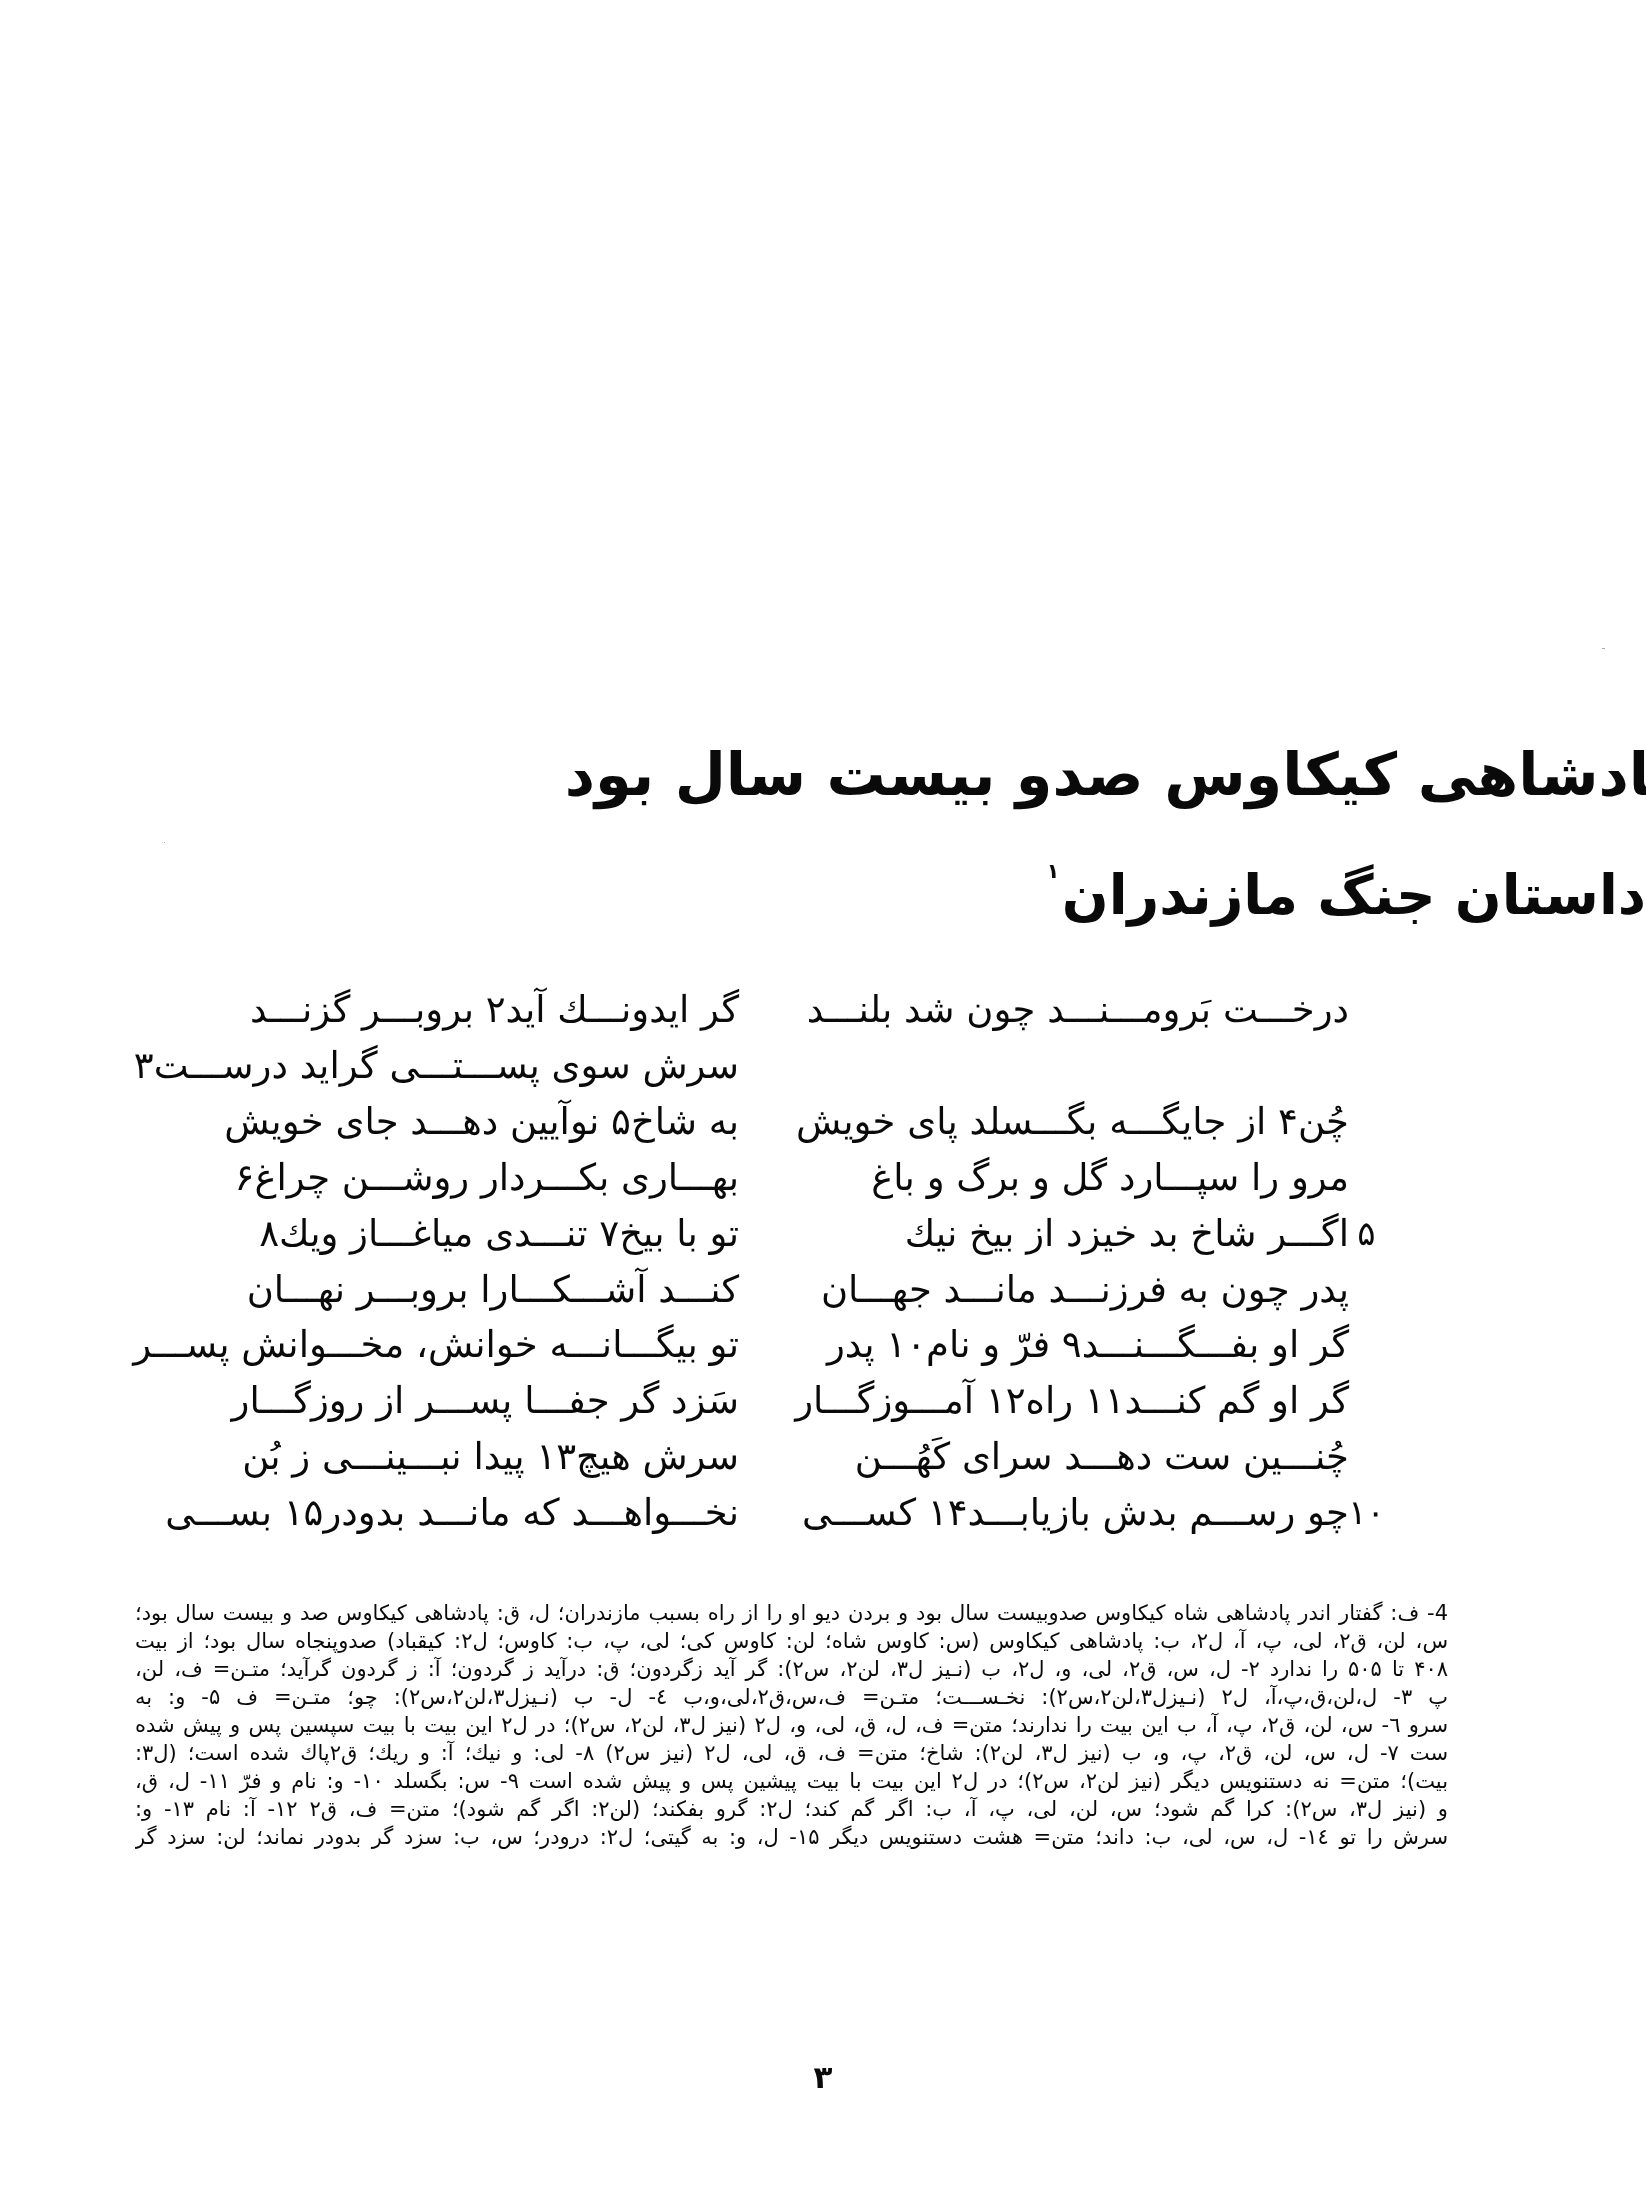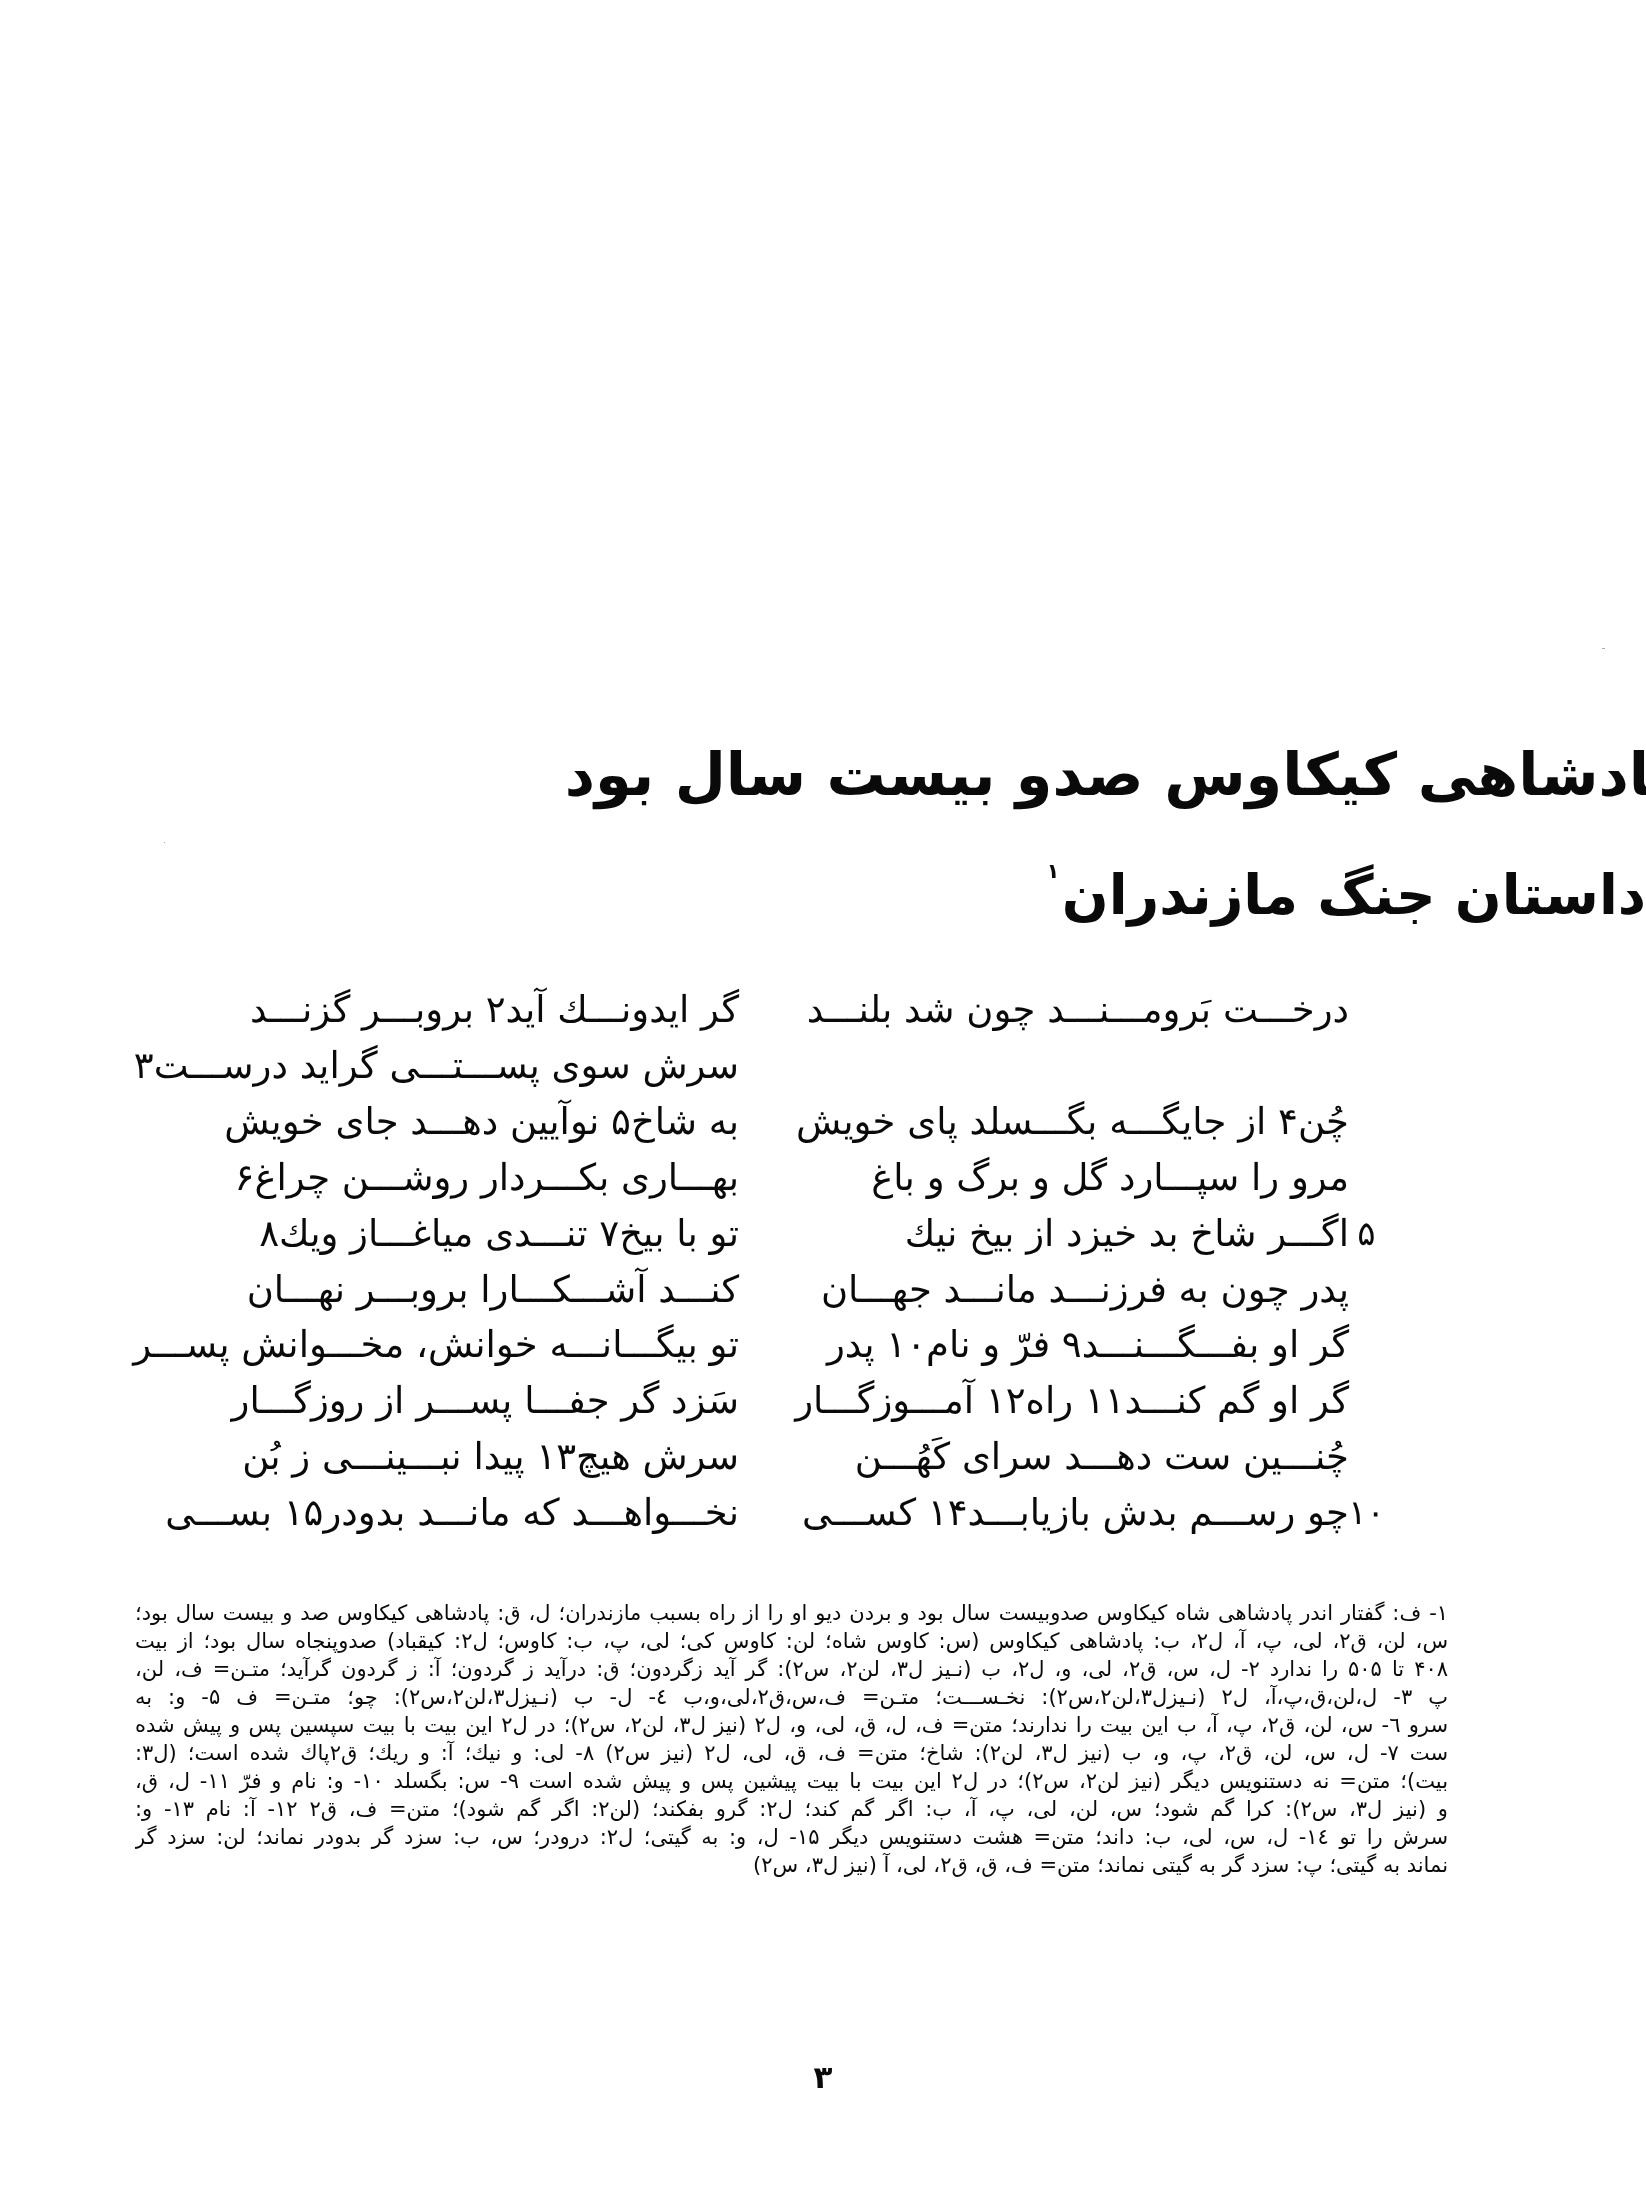--- a/index.html
+++ b/index.html
@@ -87,30 +87,29 @@
       <div class="hemi left">سرش هیچ۱۳ پیدا نبـــینـــی ز بُن</div>
     </div>
     <div class="verse-row" style="top:503px">
       <span class="vnum">۱۰</span>
       <div class="hemi right">چو رســـم بدش بازیابـــد۱۴ کســـی</div>
       <div class="hemi left">نخـــواهـــد که مانـــد بدودر۱۵ بســـی</div>
     </div>
   </div>
 
   <div class="footnotes">
-    <div class="fn-line">۱- ف: گفتار اندر پادشاهی شاه کیکاوس صدوبیست سال بود و بردن دیو او را از راه بسبب مازندران؛ ل، ق: پادشاهی کیکاوس صد و بیست سال بود؛</div>
+    <div class="fn-line">4- ف: گفتار اندر پادشاهی شاه کیکاوس صدوبیست سال بود و بردن دیو او را از راه بسبب مازندران؛ ل، ق: پادشاهی کیکاوس صد و بیست سال بود؛</div>
     <div class="fn-line">س، لن، ق۲، لی، پ، آ، ل۲، ب: پادشاهی کیکاوس (س: کاوس شاه؛ لن: کاوس کی؛ لی، پ، ب: کاوس؛ ل۲: کیقباد) صدوپنجاه سال بود؛ از بیت</div>
     <div class="fn-line">۴۰۸ تا ۵۰۵ را ندارد   ۲- ل، س، ق۲، لی، و، ل۲، ب (نـیز ل۳، لن۲، س۲): گر آید زگردون؛ ق: درآید ز گردون؛ آ: ز گردون گرآید؛ متـن= ف، لن،</div>
     <div class="fn-line">پ   ۳- ل،لن،ق،پ،آ، ل۲ (نـیزل۳،لن۲،س۲): نخـســـت؛ متـن= ف،س،ق۲،لی،و،ب   ٤- ل- ب (نـیزل۳،لن۲،س۲): چو؛ متـن= ف   ۵- و: به</div>
     <div class="fn-line">سرو   ٦- س، لن، ق۲، پ، آ، ب این بیت را ندارند؛ متن= ف، ل، ق، لی، و، ل۲ (نیز ل۳، لن۲، س۲)؛ در ل۲ این بیت با بیت سپسین پس و پیش شده</div>
     <div class="fn-line">ست   ۷- ل، س، لن، ق۲، پ، و، ب (نیز ل۳، لن۲): شاخ؛ متن= ف، ق، لی، ل۲ (نیز س۲)   ۸- لی: و نیك؛ آ: و ریك؛ ق۲پاك شده است؛ (ل۳:</div>
     <div class="fn-line">بیت)؛ متن= نه دستنویس دیگر (نیز لن۲، س۲)؛ در ل۲ این بیت با بیت پیشین پس و پیش شده است   ۹- س: بگسلد   ۱۰- و: نام و فرّ   ۱۱- ل، ق،</div>
     <div class="fn-line">و (نیز ل۳، س۲): کرا گم شود؛ س، لن، لی، پ، آ، ب: اگر گم کند؛ ل۲: گرو بفکند؛ (لن۲: اگر گم شود)؛ متن= ف، ق۲   ۱۲- آ: نام   ۱۳- و:</div>
     <div class="fn-line">سرش را تو   ۱٤- ل، س، لی، ب: داند؛ متن= هشت دستنویس دیگر   ۱۵- ل، و: به گیتی؛ ل۲: درودر؛ س، ب: سزد گر بدودر نماند؛ لن: سزد گر</div>
-    <div class="fn-line last">نماند به گیتی؛ پ: سزد گر به گیتی نماند؛ متن= ف، ق، ق۲، لی، آ (نیز ل۳، س۲)</div>
   </div>
 
   <div class="pagenum">۳</div>
 
   <div class="speck" style="left:1602px; top:648px;"></div>
   <div class="speck" style="left:164px; top:842px; width:1.4px;"></div>
 </div>
 
 
 </body></html>

